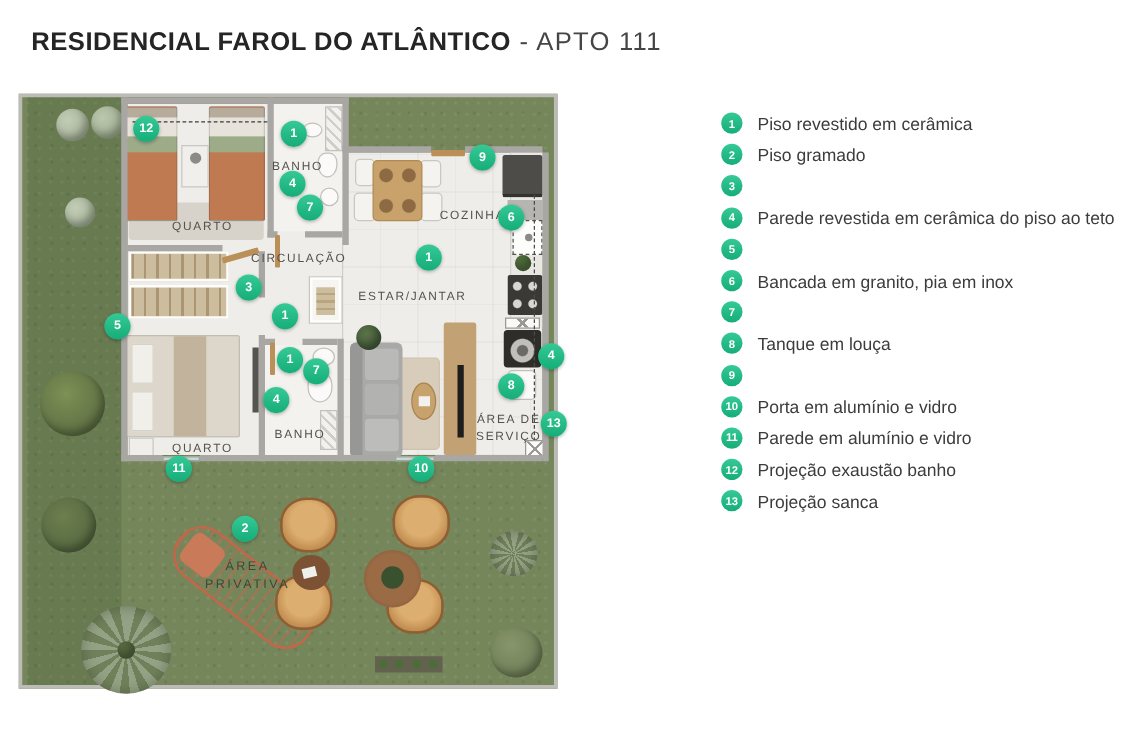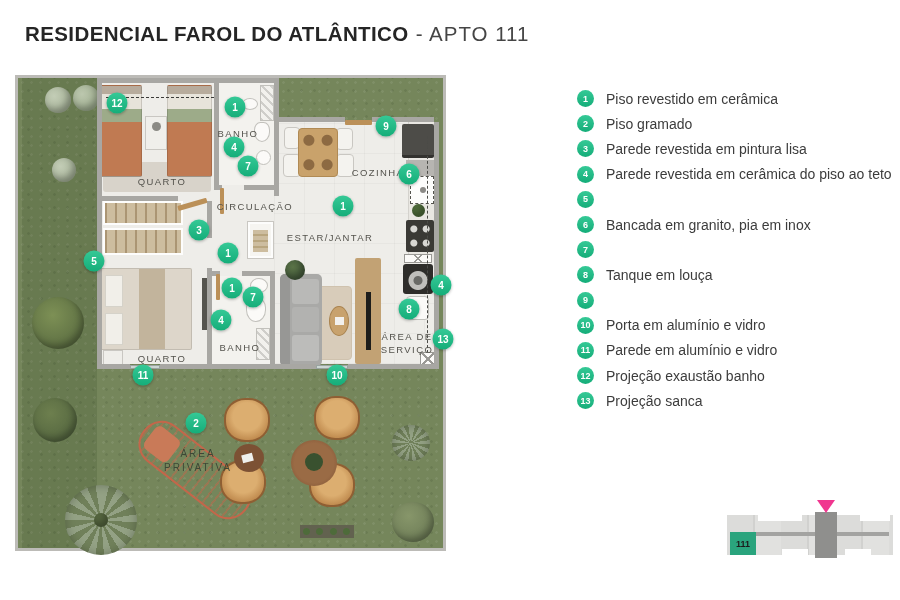--- a/index.html
+++ b/index.html
@@ -191,21 +191,21 @@
     <div class="glass" style="left:112px;top:287px;width:30px;height:4px;"></div>
     <div class="glass" style="left:298px;top:287px;width:32px;height:4px;"></div>
     <div style="left:230px;top:144px;width:25px;height:36px;background:#f6f5f1;border:2px solid #fdfdfc;box-shadow:0 0 0 1px #c9c7c2;">
       <div style="left:3px;top:6px;width:15px;height:22px;background:repeating-linear-gradient(0deg,#cdbd9f 0 4px,#b9a67f 4px 6px);"></div>
     </div>
 
     <div id="plan-labels">
         <div class="room-label" style="left: 144px; top: 104px;">QUARTO</div>
         <div class="room-label" style="left: 220px; top: 56px;">BANHO</div>
         <div class="room-label" style="left: 360px; top: 95px;">COZINHA</div>
-        <div class="room-label" style="left: 237px; top: 129px;">CIRCULAÇÃO</div>
+        <div class="room-label" style="left: 221px; top: 129px;">CIRCULAÇÃO</div>
         <div class="room-label" style="left: 312px; top: 160px;">ESTAR/JANTAR</div>
         <div class="room-label" style="left: 144px; top: 281px;">QUARTO</div>
         <div class="room-label" style="left: 222px; top: 270px;">BANHO</div>
         <div class="room-label" style="left: 389px; top: 265px;">ÁREA DE
 SERVIÇO</div>
         <div class="room-label garden" style="left: 180px; top: 383px;">ÁREA
 PRIVATIVA</div>
       </div>
     <div id="plan-badges">
         <div class="pbadge" style="left: 99px; top: 25px;">12</div>
@@ -234,21 +234,20 @@
       <div class="legend-row">
         <span class="lbadge">1</span>
         <span class="ltext">Piso revestido em cerâmica</span>
       </div>
       <div class="legend-row">
         <span class="lbadge">2</span>
         <span class="ltext">Piso gramado</span>
       </div>
       <div class="legend-row">
         <span class="lbadge">3</span>
-        <span class="ltext">Parede revestida em pintura lisa</span>
       </div>
       <div class="legend-row">
         <span class="lbadge">4</span>
         <span class="ltext">Parede revestida em cerâmica do piso ao teto</span>
       </div>
       <div class="legend-row">
         <span class="lbadge">5</span>
       </div>
       <div class="legend-row">
         <span class="lbadge">6</span>
@@ -275,27 +274,14 @@
       <div class="legend-row">
         <span class="lbadge">12</span>
         <span class="ltext">Projeção exaustão banho</span>
       </div>
       <div class="legend-row">
         <span class="lbadge">13</span>
         <span class="ltext">Projeção sanca</span>
       </div>
     </div>
 
-  <div class="minimap">
-    <div class="mm-strip"></div>
-    <div class="mm-notch" style="left:31px;top:15px;width:44px;"></div>
-    <div class="mm-notch" style="left:133px;top:15px;width:30px;"></div>
-    <div class="mm-notch" style="left:55px;top:49px;width:26px;"></div>
-    <div class="mm-notch" style="left:118px;top:49px;width:26px;"></div>
-    <div class="mm-line"></div>
-    <div class="mm-core"></div>
-    <div class="mm-tri"></div>
-    <div class="mm-unit">
-        <span>111</span>
-      </div>
-  </div>
 
 </div>
 
 </body></html>

